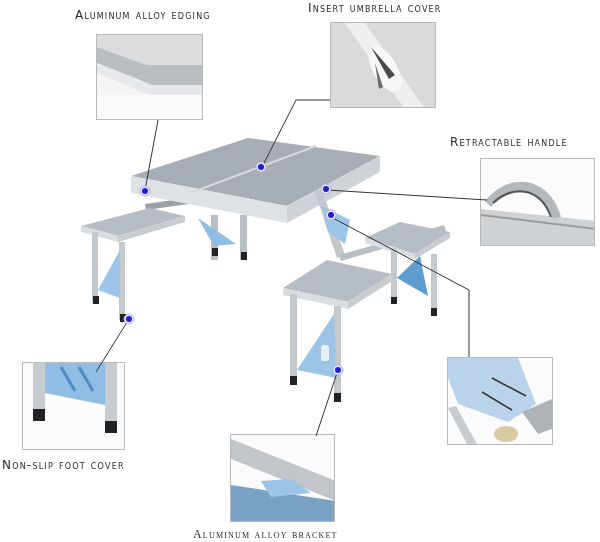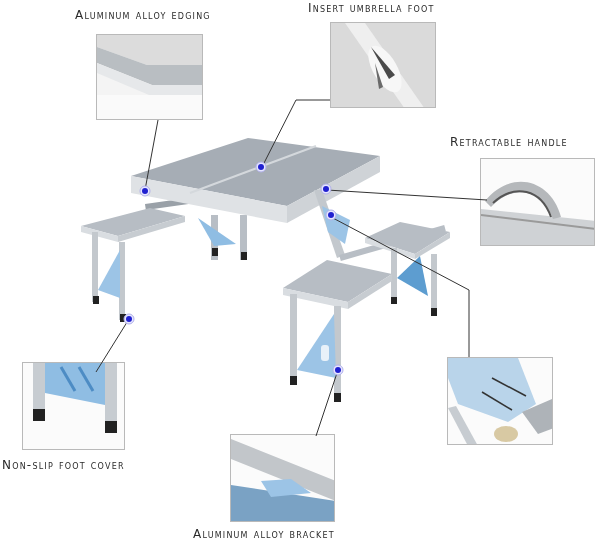--- a/index.html
+++ b/index.html
@@ -174,17 +174,17 @@
           <circle cx="129" cy="319" r="3" fill="#2020d0"></circle>
         </g>
       <g>
           <circle cx="338" cy="370" r="5" fill="#e6e6ff" stroke="#b0b0e8"></circle>
           <circle cx="338" cy="370" r="3" fill="#2020d0"></circle>
         </g>
     </g>
   </svg>
 
   <div class="label" style="left:75px; top:8px;">Aluminum alloy edging</div>
-  <div class="label" style="left:308px; top:1px;">Insert umbrella foot</div>
+  <div class="label" style="left:308px; top:1px;">Insert umbrella cover</div>
   <div class="label" style="left:2px; top:458px;">Non-slip foot cover</div>
   <div class="label" style="left:450px; top:135px;">Retractable handle</div>
-  <div class="label" style="left:193px; top:527px;">Aluminum alloy bracket</div>
+  <div class="label" style="left:193px; top:527px;font-family:Liberation Serif, serif;">Aluminum alloy bracket</div>
 </div>
 
 </body></html>

